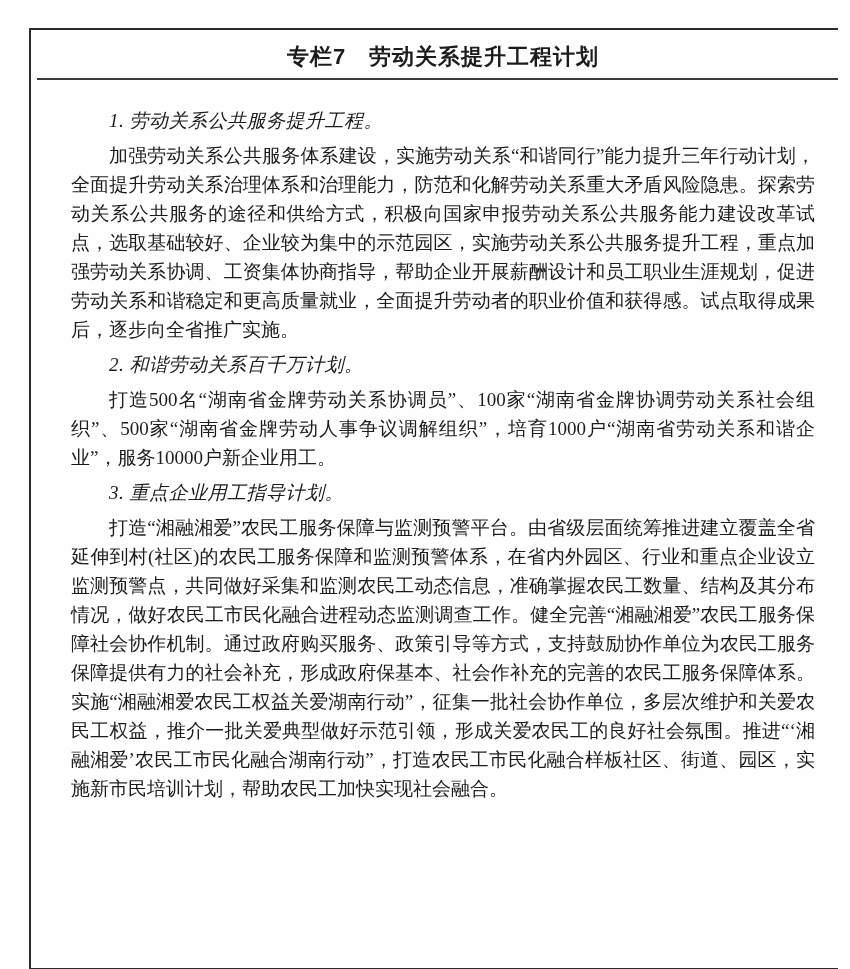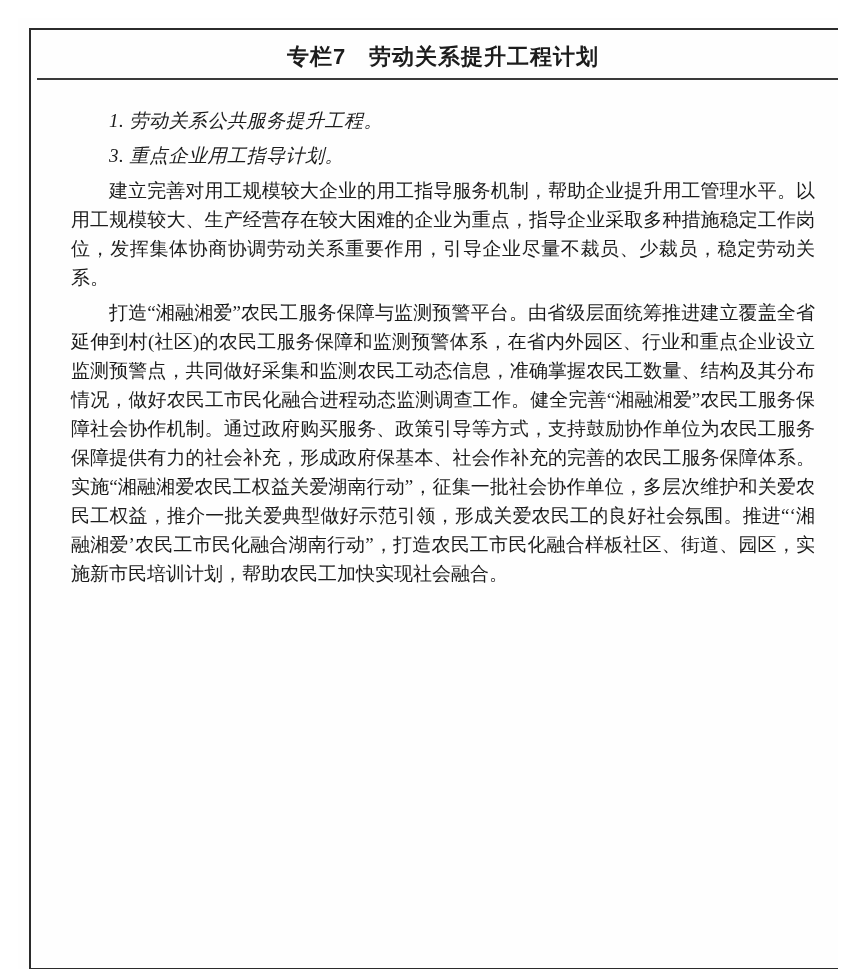--- a/index.html
+++ b/index.html
@@ -60,28 +60,30 @@
 </style>
 </head>
 <body>
 
 <div class="page">
   <div class="column-box">
     <div class="box-title">专栏7　劳动关系提升工程计划</div>
     <div class="box-body" id="box-body">
   <div class="section">
     <div class="section-heading">1. 劳动关系公共服务提升工程。</div>
+    <div class="section-paragraph">加强劳动关系公共服务体系建设，实施劳动关系“和谐同行”能力提升三年行动计划，全面提升劳动关系治理体系和治理能力，防范和化解劳动关系重大矛盾风险隐患。探索劳动关系公共服务的途径和供给方式，积极向国家申报劳动关系公共服务能力建设改革试点，选取基础较好、企业较为集中的示范园区，实施劳动关系公共服务提升工程，重点加强劳动关系协调、工资集体协商指导，帮助企业开展薪酬设计和员工职业生涯规划，促进劳动关系和谐稳定和更高质量就业，全面提升劳动者的职业价值和获得感。试点取得成果后，逐步向全省推广实施。</div>
   </div>
 
   <div class="section">
+    <div class="section-heading">2. 和谐劳动关系百千万计划。</div>
+    <div class="section-paragraph">打造500名“湖南省金牌劳动关系协调员”、100家“湖南省金牌协调劳动关系社会组织”、500家“湖南省金牌劳动人事争议调解组织”，培育1000户“湖南省劳动关系和谐企业”，服务10000户新企业用工。</div>
   </div>
 
   <div class="section">
     <div class="section-heading">3. 重点企业用工指导计划。</div>
-    <div class="section-paragraph">建立完善对用工规模较大企业的用工指导服务机制，帮助企业提升用工管理水平。以用工规模较大、生产经营存在较大困难的企业为重点，指导企业采取多种措施稳定工作岗位，发挥集体协商协调劳动关系重要作用，引导企业尽量不裁员、少裁员，稳定劳动关系。</div>
   </div>
 
   <div class="section">
     <div class="section-paragraph">打造“湘融湘爱”农民工服务保障与监测预警平台。由省级层面统筹推进建立覆盖全省延伸到村(社区)的农民工服务保障和监测预警体系，在省内外园区、行业和重点企业设立监测预警点，共同做好采集和监测农民工动态信息，准确掌握农民工数量、结构及其分布情况，做好农民工市民化融合进程动态监测调查工作。健全完善“湘融湘爱”农民工服务保障社会协作机制。通过政府购买服务、政策引导等方式，支持鼓励协作单位为农民工服务保障提供有力的社会补充，形成政府保基本、社会作补充的完善的农民工服务保障体系。实施“湘融湘爱农民工权益关爱湖南行动”，征集一批社会协作单位，多层次维护和关爱农民工权益，推介一批关爱典型做好示范引领，形成关爱农民工的良好社会氛围。推进“‘湘融湘爱’农民工市民化融合湖南行动”，打造农民工市民化融合样板社区、街道、园区，实施新市民培训计划，帮助农民工加快实现社会融合。</div>
   </div>
 
   <div class="section">
   </div>
 </div>
   </div>

